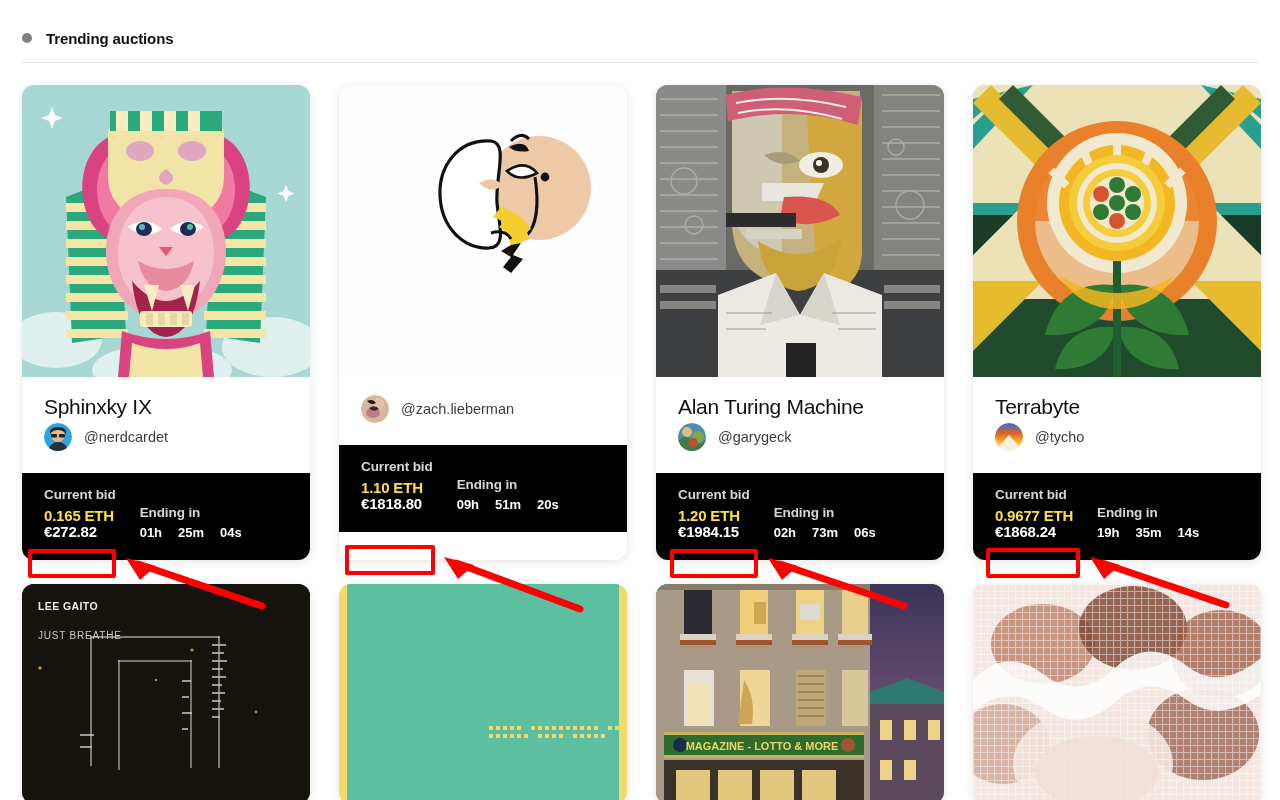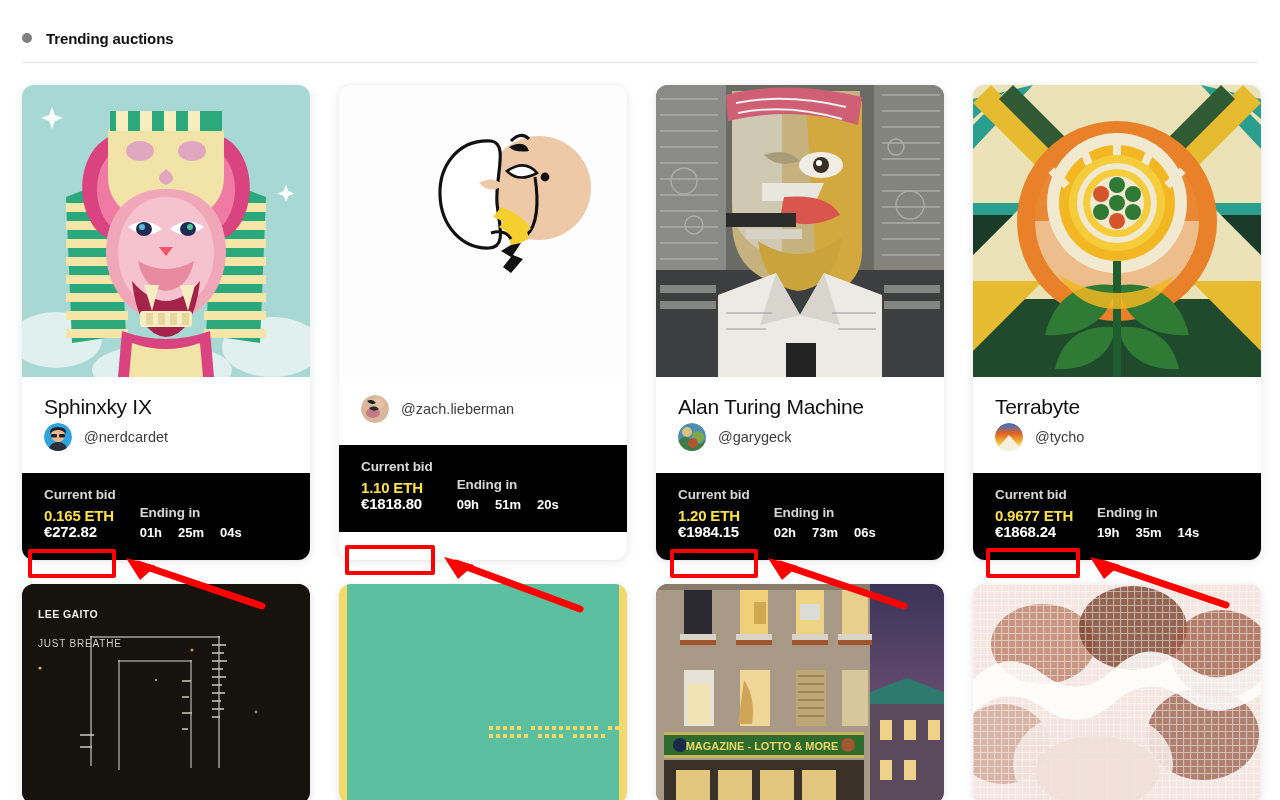--- a/index.html
+++ b/index.html
@@ -509,21 +509,21 @@
           <rect x="160" y="128" width="10" height="2"></rect>
             <rect x="160" y="144" width="6" height="2"></rect>
           <rect x="58" y="150" width="14" height="2"></rect>
             <rect x="58" y="162" width="12" height="2"></rect>
         </g>
         <circle cx="18" cy="84" r="1.6" fill="#e0a54d"></circle>
         <circle cx="170" cy="66" r="1.6" fill="#c98d3c"></circle>
         <circle cx="134" cy="96" r="1.2" fill="#a09a8c"></circle>
         <circle cx="234" cy="128" r="1.4" fill="#8c8779"></circle>
       </svg>
-      <div style="position:absolute;left:16px;top:24px;">
+      <div style="position:absolute;left:16px;top:16px;">
         <div style="color:#f0ede6;font-size:10.5px;font-weight:700;letter-spacing:.4px;">LEE GAITO</div>
         <div style="color:#cfcbc2;font-size:10px;font-weight:400;letter-spacing:.8px;margin-top:18px;">JUST BREATHE</div>
       </div>
     </div>
   </div>
 
   <div class="card" style="height:220px;">
     <div class="card-media" style="height:220px;">
       <svg class="art" viewBox="0 0 288 220" preserveAspectRatio="xMidYMid slice">
         <rect width="288" height="220" fill="#f3d96a"></rect>

